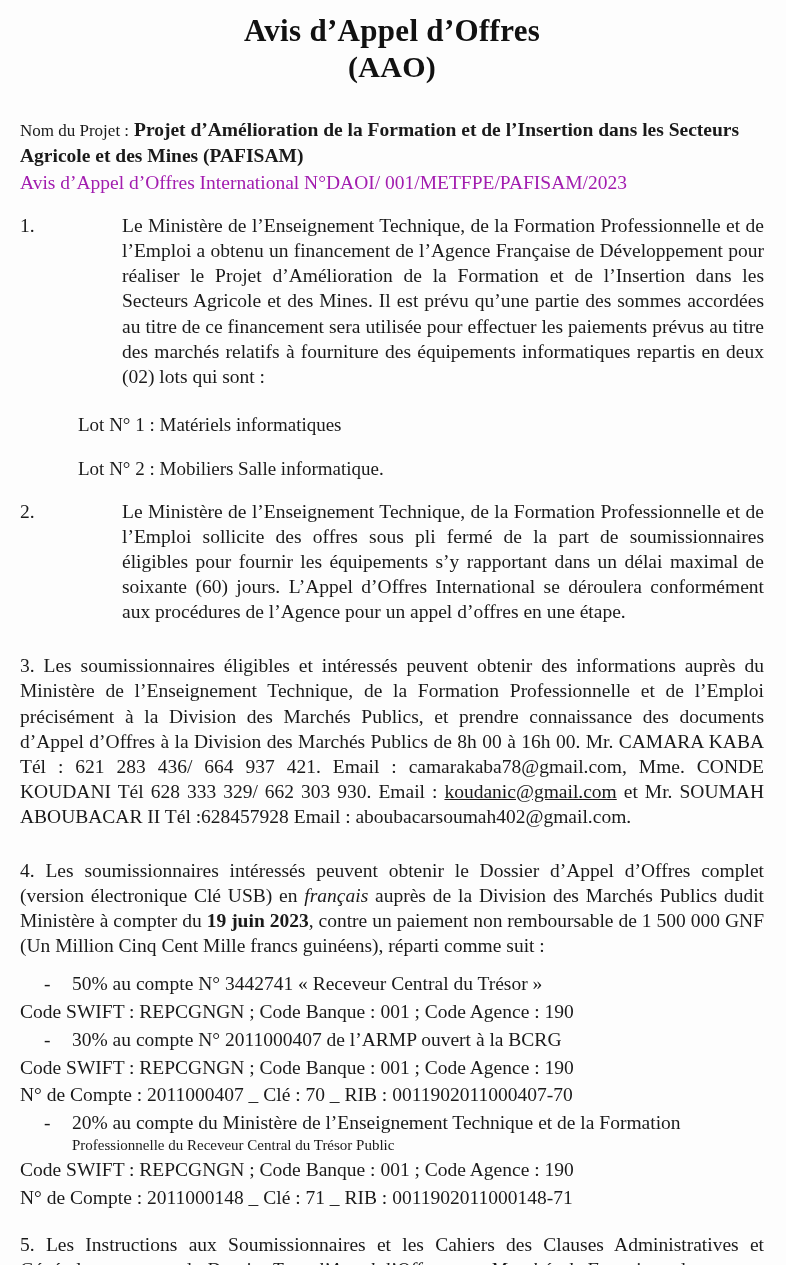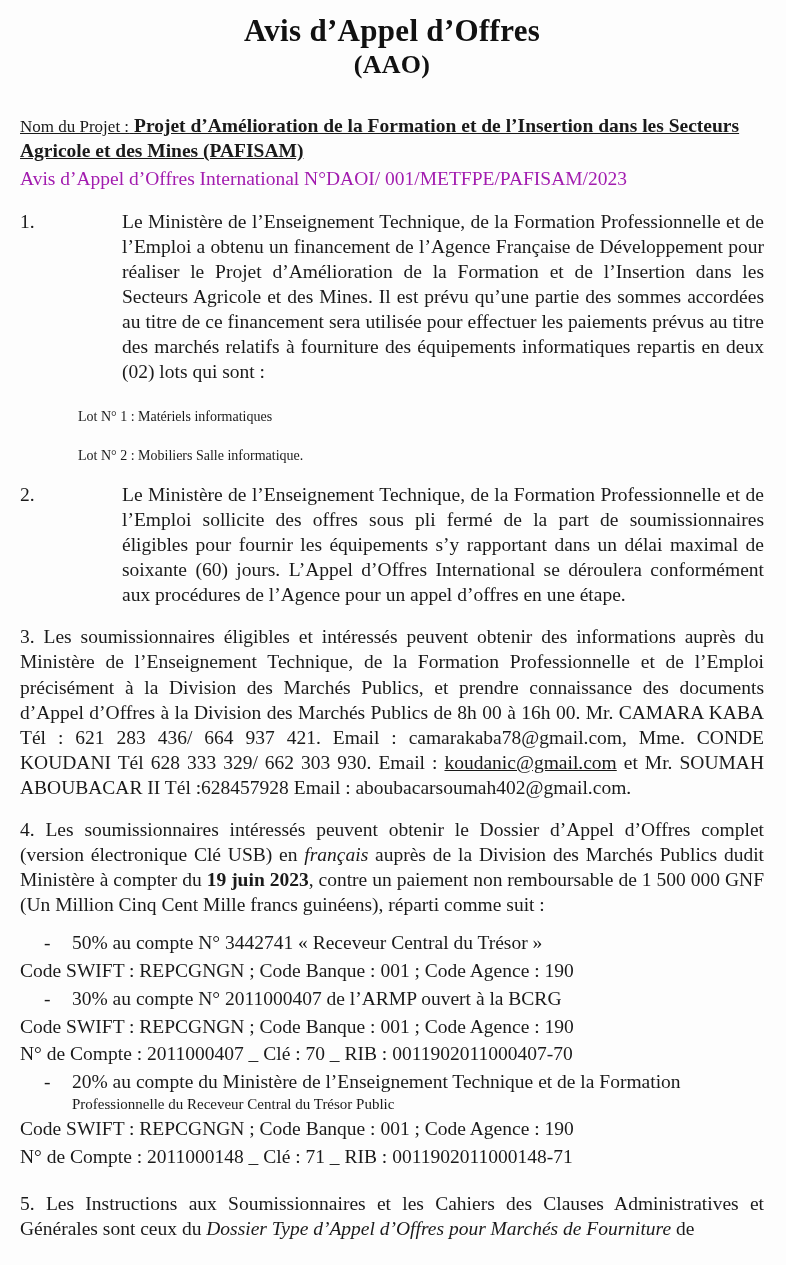--- a/index.html
+++ b/index.html
@@ -32,32 +32,31 @@
     text-align: center;
     font-weight: bold;
     font-size: 31px;
     line-height: 1.12;
     letter-spacing: 0.3px;
     margin: 6px 0 0 0;
     color: #111;
   }
   .doc-title .line2 {
     display: block;
-    font-size: 26px;
+    font-size: 30px;
     margin-top: 1px;
   }
 
   
   .project-block {
     margin-top: 34px;
     line-height: 1.30;
   }
   .project-line {
     font-size: 19.5px;
-    text-decoration: underline;
   }
   .label-reg {
     font-weight: normal;
     font-size: 17px;
   }
   .proj-name {
     font-weight: bold;
     font-size: 19.5px;
   }
   .ref-line {
@@ -79,29 +78,29 @@
     flex: 0 0 58px;
     font-size: 19.5px;
   }
   .para-num .body {
     flex: 1 1 auto;
     text-align: justify;
     margin-left: 44px;
   }
 
   .para-plain {
-    margin-top: 17px;
+    margin-top: 29px;
     font-size: 19.5px;
     line-height: 1.285;
     text-align: justify;
   }
 
   
   .lot-line {
-    font-size: 14px;
+    font-size: 19px;
     margin-top: 21px;
     padding-left: 58px;
     line-height: 1.25;
   }
   .lot-line.first { margin-top: 24px; }
 
   
   .acct-group {
     margin-top: 14px;
   }

